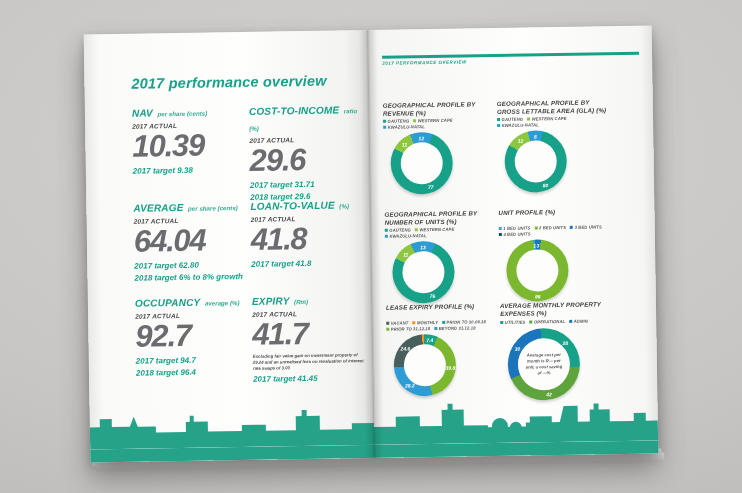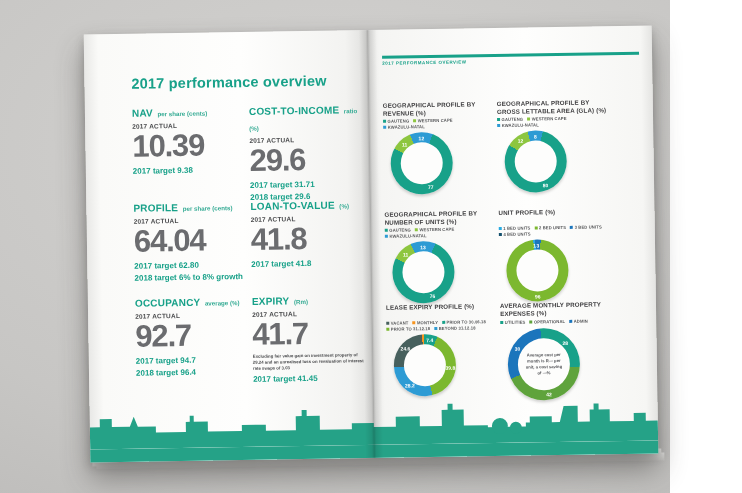--- a/index.html
+++ b/index.html
@@ -1,18 +1,18 @@
 <!DOCTYPE html>
 <html><head>
 <meta charset="utf-8">
 <style>
   html,body{margin:0;padding:0;}
   body{width:742px;height:493px;overflow:hidden;font-family:"Liberation Sans",sans-serif;}
-  .stage{position:relative;width:670px;height:493px;
-    background:radial-gradient(120% 100% at 50% 30%, #d3d2d0 0%, #c7c6c4 60%, #b9b8b6 100%);}
+  .stage{position:relative;width:742px;height:493px;
+    background:radial-gradient(120% 100% at 50% 30%, #d3d2d0 0%, #c7c6c4 60%, #b9b8b6 100%);font-style:italic;}
   .book-wrap{position:absolute;left:87px;top:30px;width:568px;height:428px;transform:rotate(-0.9deg);}
   .book{position:relative;width:568px;height:428px;
     box-shadow:0 16px 28px rgba(55,53,50,.45), 0 4px 10px rgba(55,53,50,.28);}
   .stack1{position:absolute;left:2px;right:-3px;bottom:-4px;height:9px;
     background:linear-gradient(#f3f3f1,#d7d6d4);z-index:0;}
   .stack2{position:absolute;left:6px;right:-6px;bottom:-7px;height:8px;
     background:linear-gradient(#e9e9e7,#c9c8c6);z-index:-1;}
   .page{position:absolute;top:0;bottom:0;width:284px;z-index:1;}
   .page-left{left:0;background:linear-gradient(to right,#e8e8e6 0%,#fafaf8 5%,#fefefd 55%,#f3f3f1 92%,#dededc 100%);}
   .page-right{left:284px;background:linear-gradient(to left,#e4e4e2 0%,#f6f6f4 4%,#fefefd 45%,#f5f5f3 96%,#e6e6e4 100%);}
@@ -88,21 +88,21 @@
     <div class="m-actual">2017 ACTUAL</div>
     <div class="m-value">29.6</div>
 
     <div class="m-targets">
                   <div>2017 target 31.71</div>
                   <div>2018 target 29.6</div>
                 </div>
   </div>
               <div class="metric">
     <div class="m-head">
-      <span class="m-name">PROFILE</span>
+      <span class="m-name">AVERAGE</span>
       <span class="m-qual">per share (cents)</span>
     </div>
     <div class="m-actual">2017 ACTUAL</div>
     <div class="m-value">64.04</div>
 
     <div class="m-targets">
                   <div>2017 target 62.80</div>
                   <div>2018 target 6% to 8% growth</div>
                 </div>
   </div>

